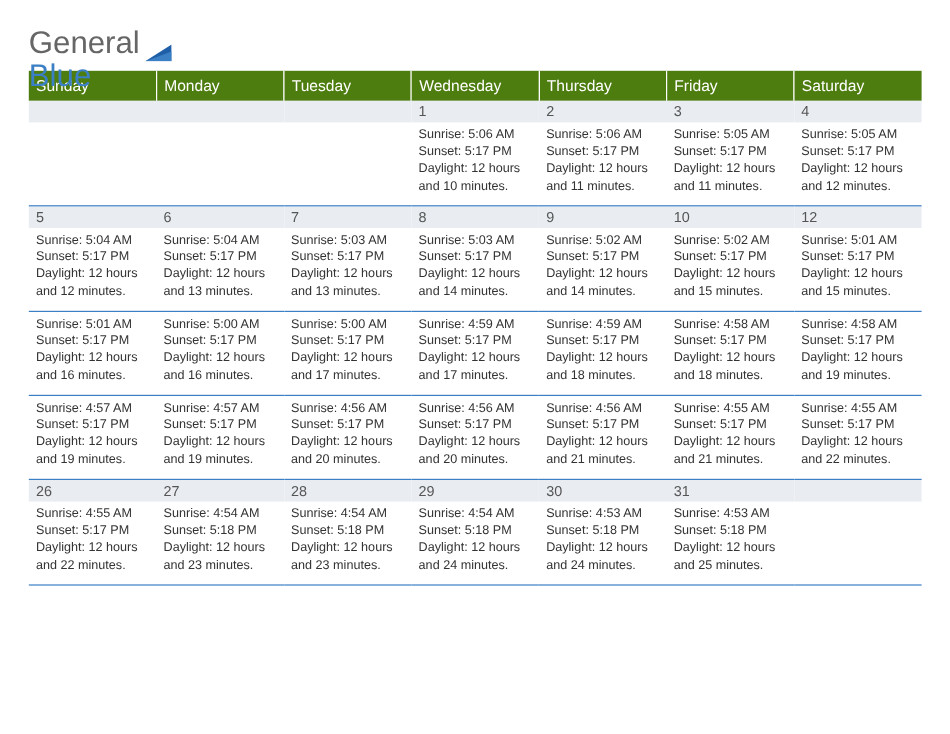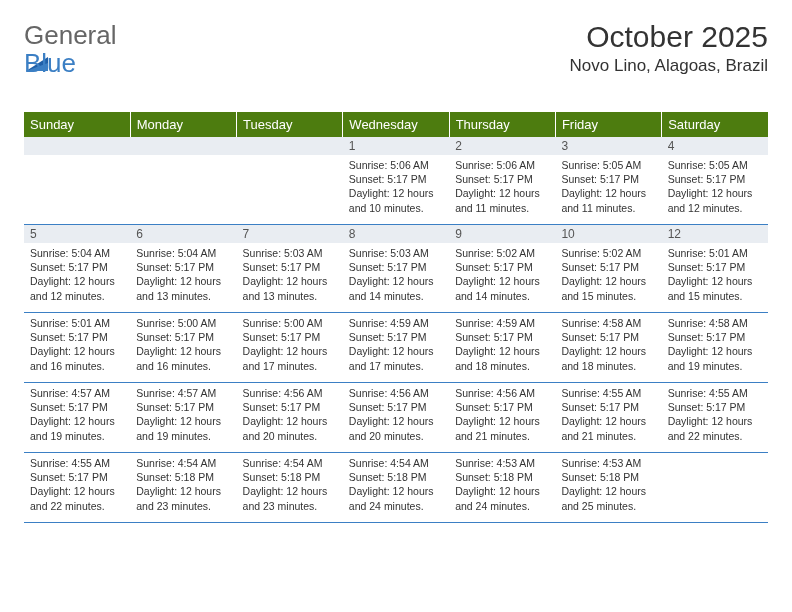--- a/index.html
+++ b/index.html
@@ -13,26 +13,25 @@
     box-sizing: border-box;
   }
   .header {
     display: flex;
     justify-content: space-between;
     align-items: flex-start;
     margin-bottom: 8px;
   }
   .logo {
     display: flex;
-    align-items: flex-start;
+    align-items: flex-end;
     gap: 2px;
     font-size: 26px;
     color: #666;
     font-weight: 400;
-    flex-direction: column;
   }
   .logo .blue-text { color: #3b7fc4; }
   .logo svg { margin-left: 2px; }
   .title-block { text-align: right; }
   .month-title {
     font-size: 30px;
     color: #333;
     font-weight: 400;
     margin: 0;
   }
@@ -84,24 +83,20 @@
 <body>
 
 <div class="header">
   <div class="logo">
     <span>General</span>
     <svg width="22" height="18" viewBox="0 0 22 18">
         <polygon points="0,18 22,18 22,4" fill="#1f5fa8"></polygon>
         <polygon points="0,18 22,18 22,10" fill="#3b7fc4"></polygon>
       </svg>
     <br>
-  </div>
-  <div class="title-block">
-    <div class="month-title">October 2025</div>
-    <div class="location">Novo Lino, Alagoas, Brazil</div>
   </div>
 </div>
 <div style="position:absolute; top:48px; left:24px;" class="logo">
   <span class="blue-text">Blue</span>
 </div>
 
 <table class="calendar">
   <thead>
     <tr>
       <th>Sunday</th>
@@ -267,20 +262,29 @@
           <div>Sunrise: 4:55 AM</div>
           <div>Sunset: 5:17 PM</div>
           <div>Daylight: 12 hours and 21 minutes.</div>
         </td>
         <td>
           <div>Sunrise: 4:55 AM</div>
           <div>Sunset: 5:17 PM</div>
           <div>Daylight: 12 hours and 22 minutes.</div>
         </td>
       </tr>
+      <tr class="daynum-row">
+        <td>26</td>
+        <td>27</td>
+        <td>28</td>
+        <td>29</td>
+        <td>30</td>
+        <td>31</td>
+        <td></td>
+      </tr>
       <tr class="detail-row">
         <td>
           <div>Sunrise: 4:55 AM</div>
           <div>Sunset: 5:17 PM</div>
           <div>Daylight: 12 hours and 22 minutes.</div>
         </td>
         <td>
           <div>Sunrise: 4:54 AM</div>
           <div>Sunset: 5:18 PM</div>
           <div>Daylight: 12 hours and 23 minutes.</div>

